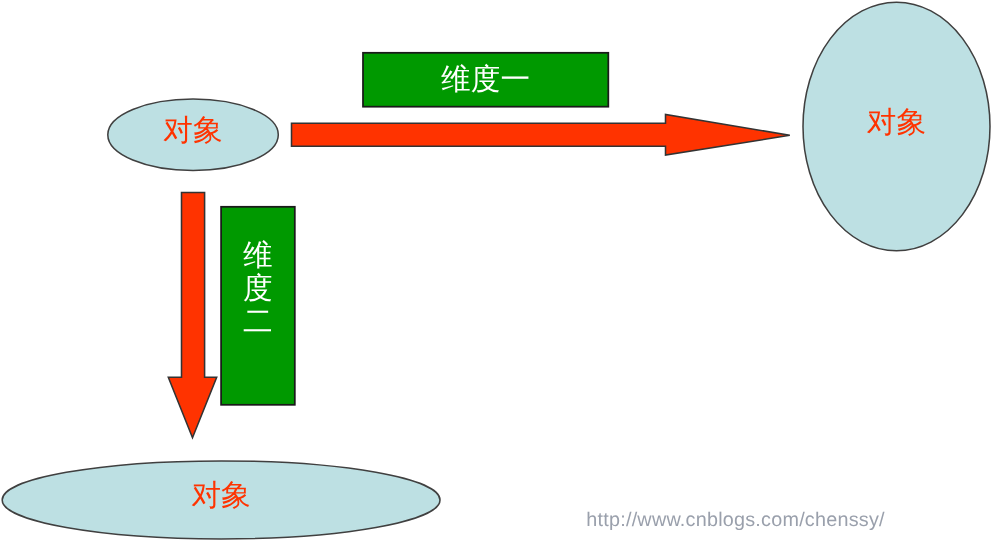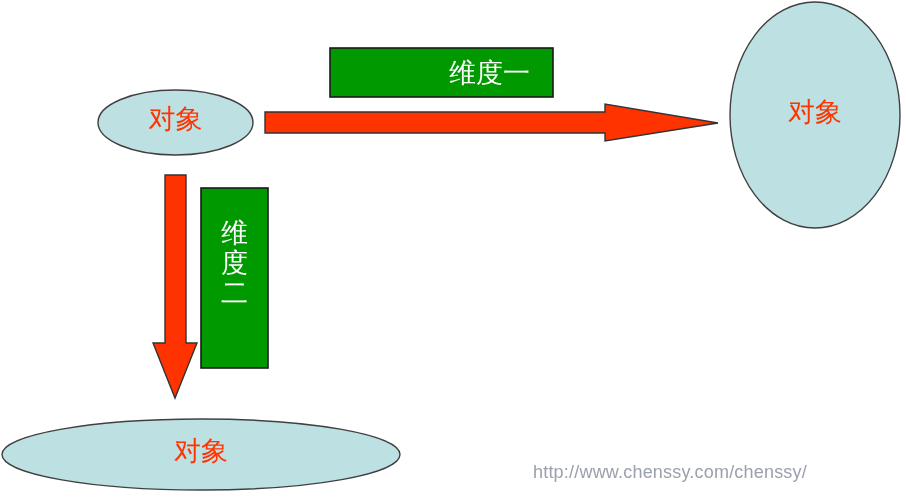--- a/index.html
+++ b/index.html
@@ -33,21 +33,20 @@
     text-align: center;
     line-height: 1;
   }
   .dim-label {
     position: absolute;
     color: #ffffff;
     font-family: "DejaVu Sans", "Liberation Sans", sans-serif;
     text-align: center;
     line-height: 1;
     white-space: nowrap;
-    margin-left: 48px;
   }
   .dim-label-vertical {
     position: absolute;
     color: #ffffff;
     font-family: "DejaVu Sans", "Liberation Sans", sans-serif;
     text-align: center;
     line-height: 1.12;
     width: 67px;
   }
   #watermark {
@@ -99,15 +98,15 @@
   <div class="node-label" id="label-object-bottom">对象</div>
 
   <div class="dim-label" id="label-dimension-one">维度一</div>
 
   <div class="dim-label-vertical" id="label-dimension-two">
     <span class="vchar">维</span>
     <span class="vchar">度</span>
     <span class="vchar">二</span>
   </div>
 
-  <div id="watermark">http://www.chenssy.com/chenssy/</div>
+  <div id="watermark">http://www.cnblogs.com/chenssy/</div>
 
 </div>
 
 </body></html>

